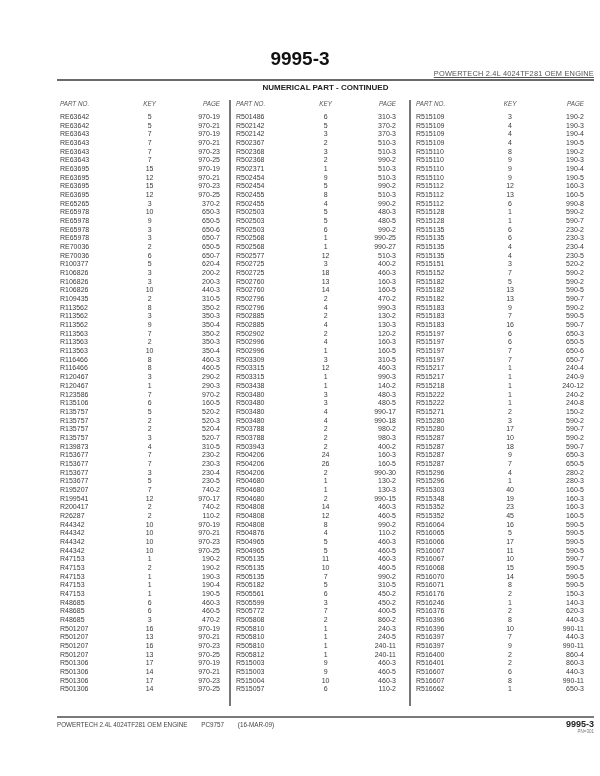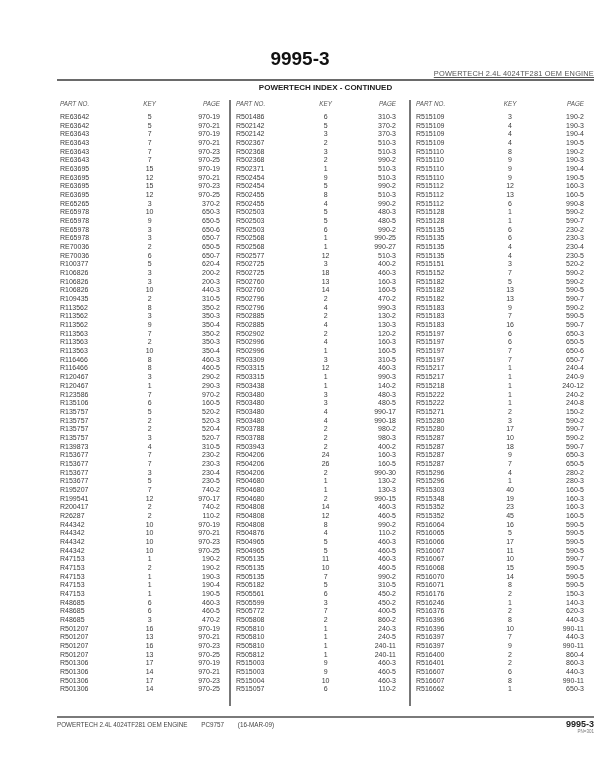--- a/index.html
+++ b/index.html
@@ -38,21 +38,21 @@
   .footer-left span { margin-right: 12px; }
   .footer-page { position: absolute; top: 719px; right: 6px; font-size: 9px; font-weight: bold; color: #222; text-align: right; }
   .footer-pn { position: absolute; top: 729px; right: 6px; font-size: 4.5px; color: #777; }
 </style>
 </head>
 <body>
 
 <div class="page-number">9995-3</div>
 <div class="engine-header">POWERTECH 2.4L 4024TF281 OEM ENGINE</div>
 <div class="header-rule"></div>
-<div class="section-title">POWERTECH INDEX - CONTINUED</div>
+<div class="section-title">NUMERICAL PART - CONTINUED</div>
 
 <div class="columns">
   <div class="col col-1">
     <table>
       <thead>
           <tr>
         <th class="c-part">PART NO.</th>
         <th class="c-key">KEY</th>
         <th class="c-page">PAGE</th>
       </tr>

